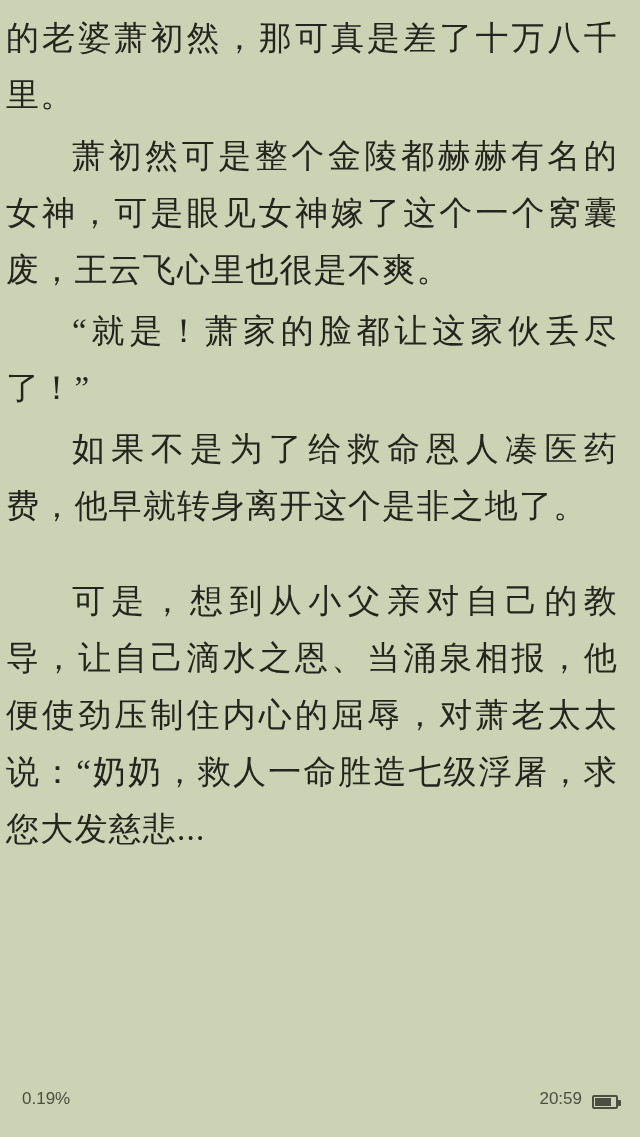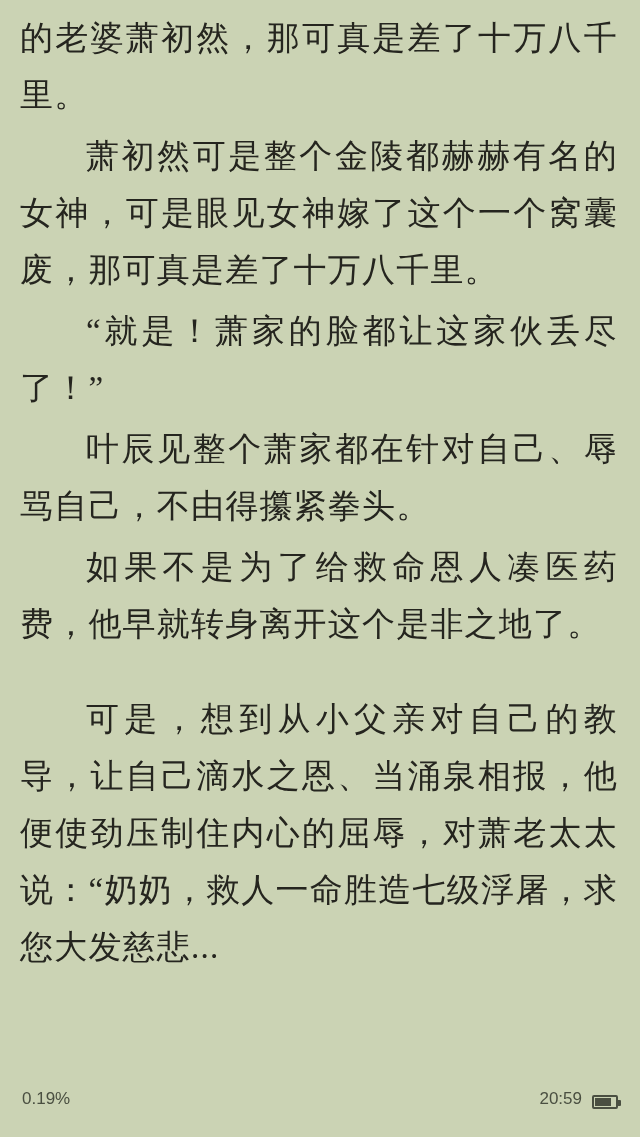--- a/index.html
+++ b/index.html
@@ -33,21 +33,21 @@
     box-sizing: border-box;
   }
   .chapter-header .chapter-title {
     font-family: "Liberation Sans", sans-serif;
     font-size: 17px;
     color: #4a4f41;
     letter-spacing: 0.5px;
   }
   .content {
     flex: 1 1 auto;
-    padding: 10px 22px 0 20px;
+    padding: 10px 22px 0 6px;
     box-sizing: border-box;
     overflow: hidden;
     position: relative;
   }
   .para {
     font-size: 33px;
     line-height: 57px;
     letter-spacing: 1.2px;
     margin: 0 0 4px 0;
     text-align: justify;
@@ -108,23 +108,22 @@
   }
 </style>
 </head>
 <body>
 
 <div id="reader">
 
 
   <div class="content">
     <p class="para">的老婆萧初然，那可真是差了十万八千里。</p>
-    <p class="para indent">萧初然可是整个金陵都赫赫有名的女神，可是眼见女神嫁了这个一个窝囊废，那可真是差了十万八千里。</p>
+    <p class="para indent">萧初然可是整个金陵都赫赫有名的女神，可是眼见女神嫁了这个一个窝囊废，王云飞心里也很是不爽。</p>
     <p class="para indent">“就是！萧家的脸都让这家伙丢尽了！”</p>
-    <p class="para indent">叶辰见整个萧家都在针对自己、辱骂自己，不由得攥紧拳头。</p>
     <p class="para indent">如果不是为了给救命恩人凑医药费，他早就转身离开这个是非之地了。</p>
     <p class="para indent gap">可是，想到从小父亲对自己的教导，让自己滴水之恩、当涌泉相报，他便使劲压制住内心的屈辱，对萧老太太说：“奶奶，救人一命胜造七级浮屠，求您大发慈悲...</p>
   </div>
 
   <div class="footer">
     <span>0.19%</span>
     <span class="footer-right">
       <span>20:59</span>
       <span class="battery">
           <span class="level"></span>

